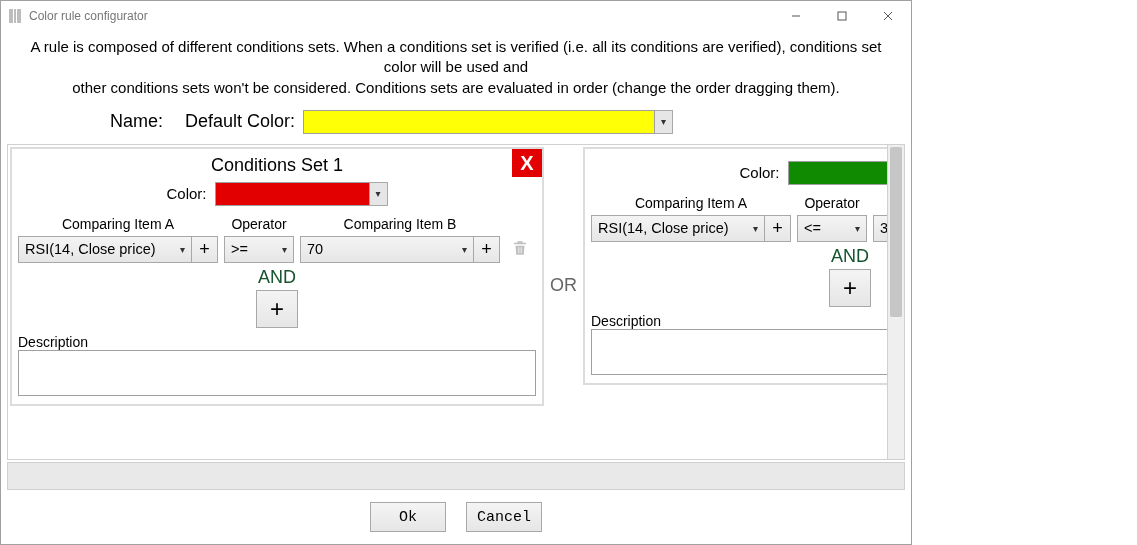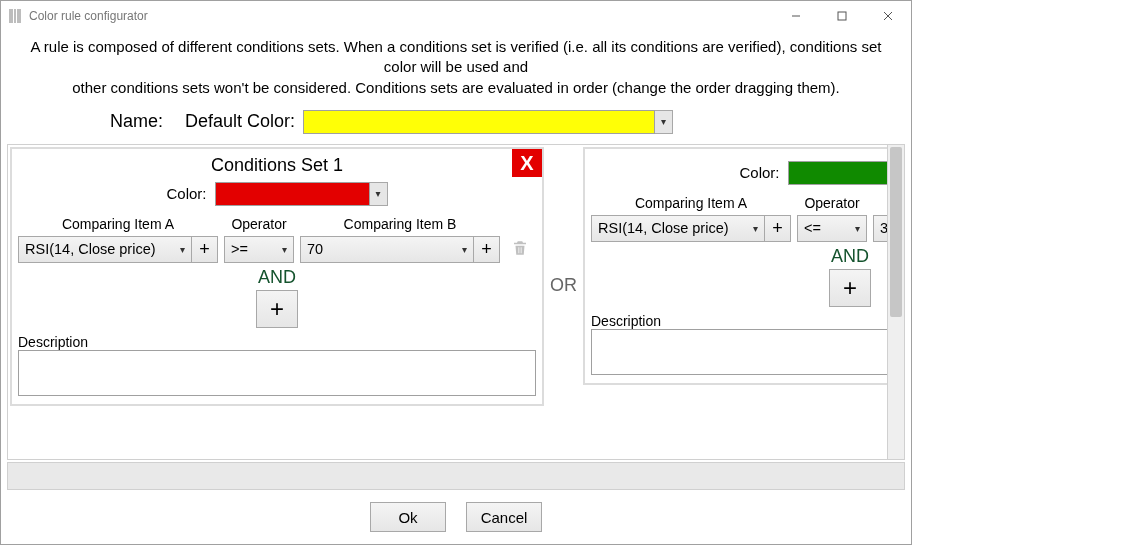--- a/index.html
+++ b/index.html
@@ -301,20 +301,21 @@
     height: 28px;
     margin: 2px 6px 0 6px;
     border: 1px solid var(--border);
     background: #e9e9e9;
   }
   .footer {
     display: flex;
     justify-content: center;
     gap: 20px;
     padding: 12px 8px 12px;
+    font-family: Liberation Mono, monospace;
   }
   .btn {
     min-width: 76px;
     height: 30px;
     border: 1px solid var(--btn-border);
     background: linear-gradient(#f4f4f4, #e6e6e6);
     font-size: 15px;
     font-family: inherit;
   }
 </style>

